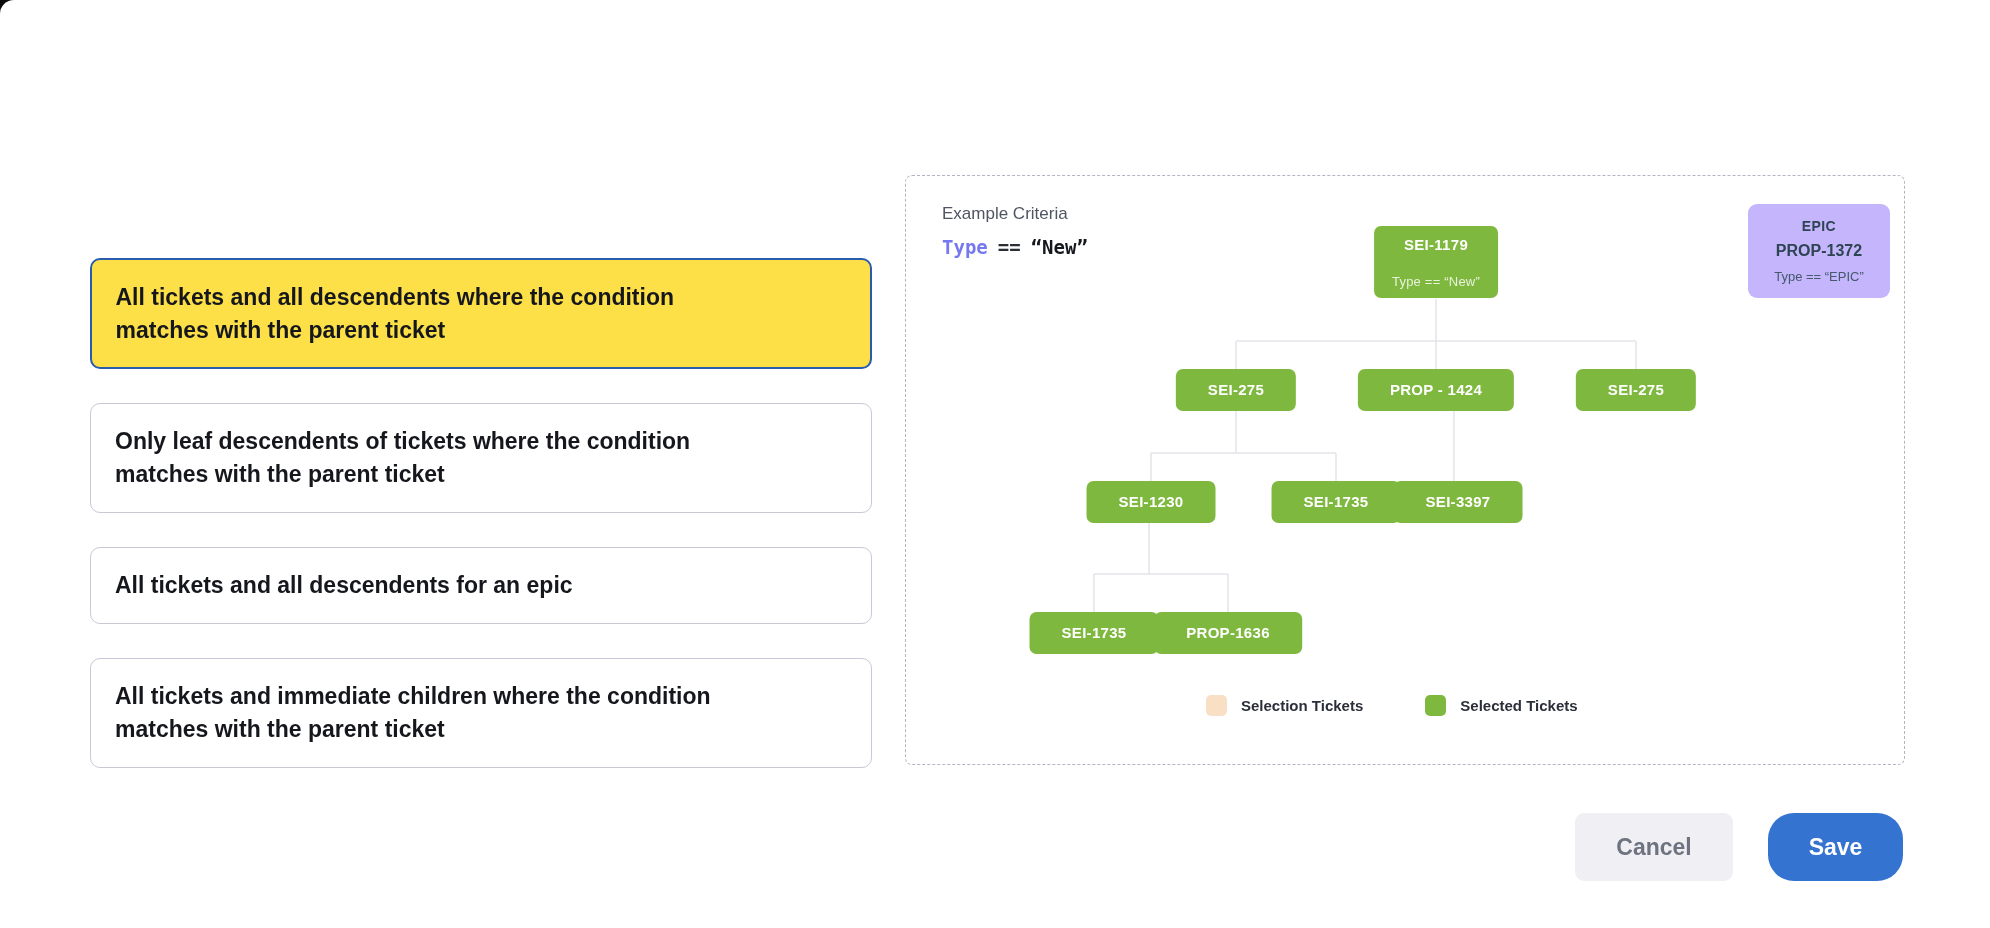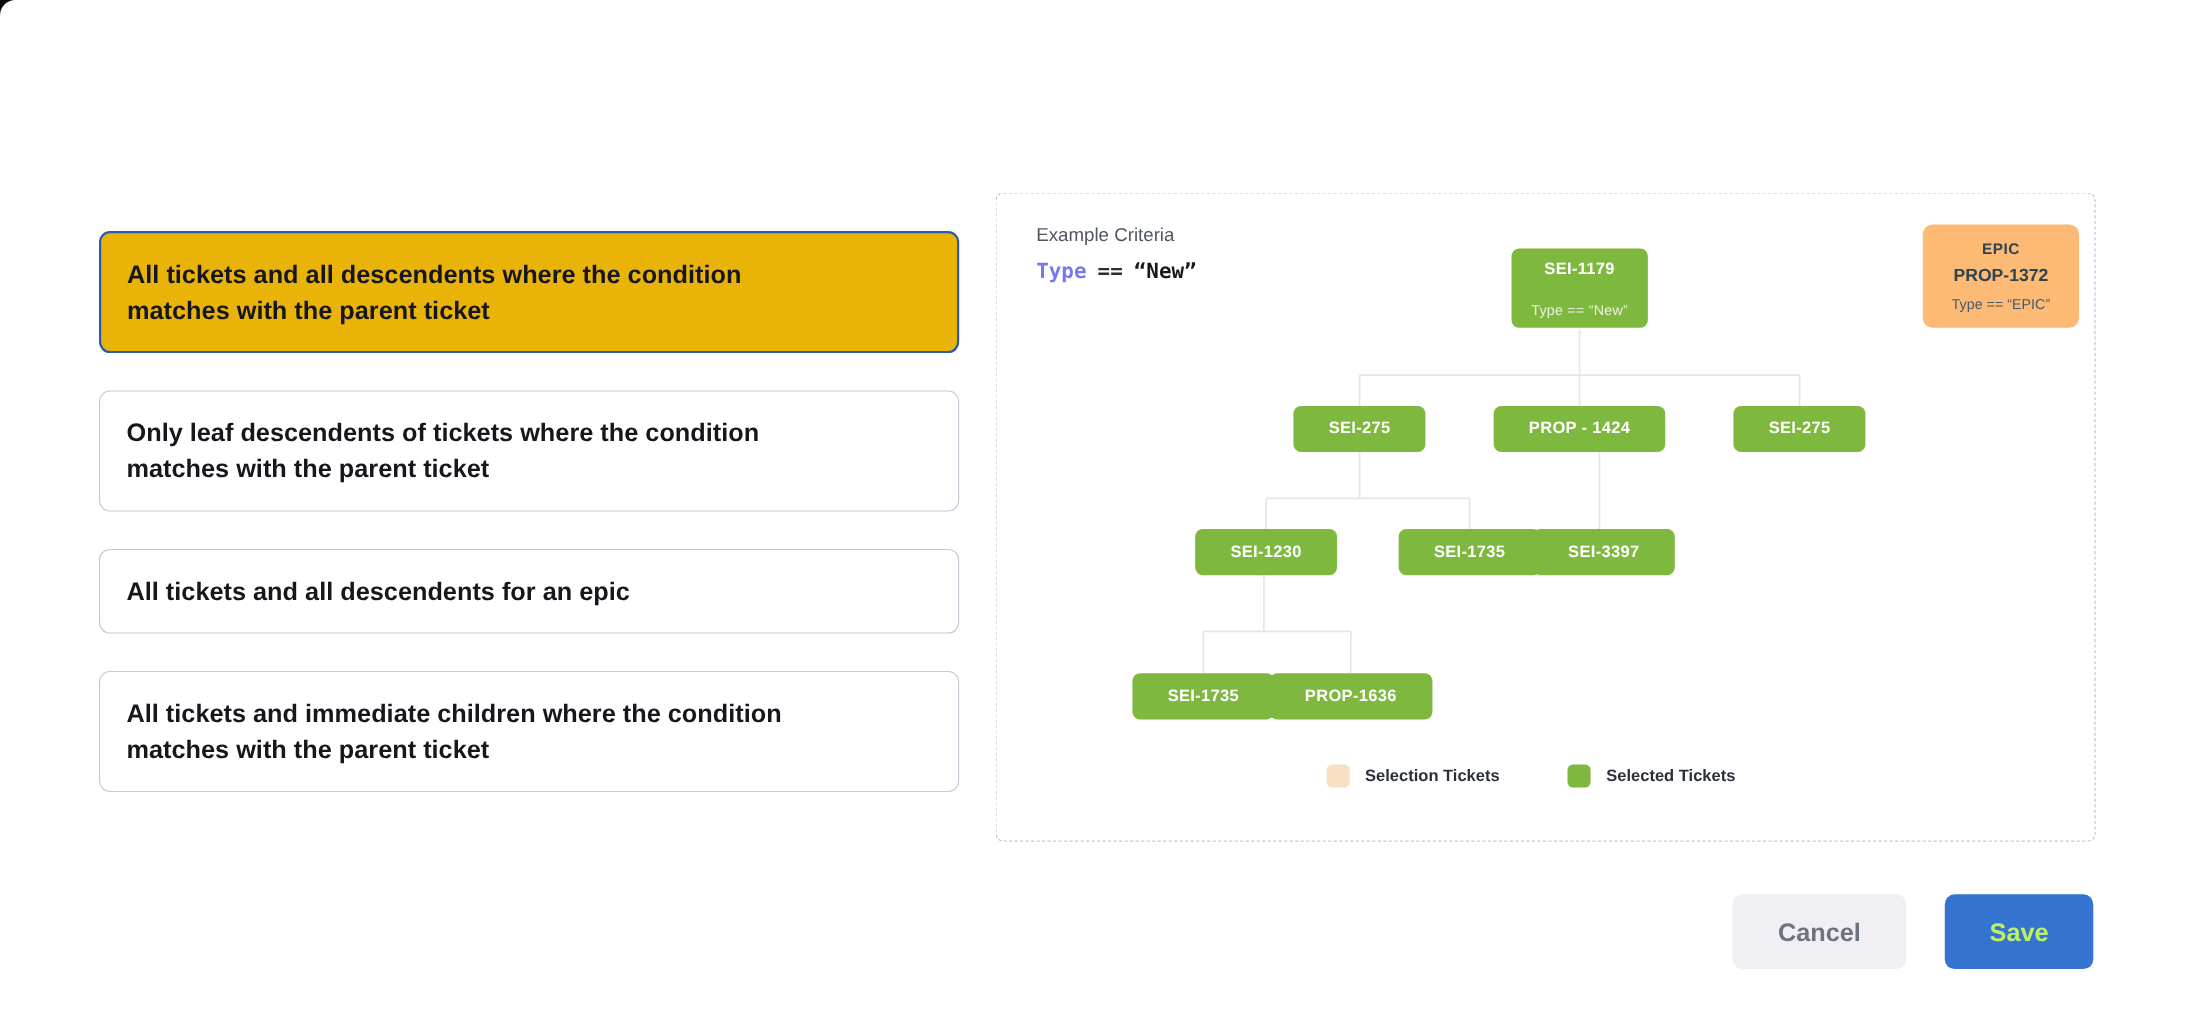--- a/index.html
+++ b/index.html
@@ -6,21 +6,21 @@
   body{font-family:"Liberation Sans",sans-serif;background:#0B0B0C;}
   .stage{position:relative;width:1990px;height:928px;background:#0B0B0C;overflow:hidden;}
   .dialog{position:absolute;inset:0;background:#ffffff;border-top-left-radius:14px;}
 
   .page-title{position:absolute;left:95px;top:48px;font-size:40px;font-weight:bold;
     color:#101114;letter-spacing:-0.3px;}
 
   .options{position:absolute;left:90px;top:210px;width:782px;display:flex;flex-direction:column;gap:34px;box-sizing:border-box;}
   .option-card{box-sizing:border-box;border:1.5px solid #C7C9D6;border-radius:10px;
     padding:21px 24px;background:#ffffff;cursor:pointer;}
-  .option-card.selected{border:2px solid #2A5CAD;background:#eab308;padding:20.5px 23.5px;}
+  .option-card.selected{border:2px solid #2A5CAD;background:#fde047;padding:20.5px 23.5px;margin-top:48px;}
   .option-label{font-size:23px;line-height:33px;font-weight:600;color:#15171C;max-width:600px;display:block;}
 
   .example-panel{position:absolute;left:905px;top:175px;width:1000px;height:590px;
     border:1.5px dashed #B3B6C2;border-radius:7px;box-sizing:border-box;}
   .example-heading{position:absolute;left:36px;top:28px;font-size:17px;color:#4F5662;}
   .criteria-line{position:absolute;left:36px;top:60px;font-family:"DejaVu Sans Mono",monospace;
     font-size:19px;font-weight:bold;}
   .criteria-field{color:#7678F0;}
   .criteria-op{color:#2A2E35;margin-left:10px;}
   .criteria-value{color:#15181D;margin-left:10px;}
@@ -28,36 +28,36 @@
   .connectors{position:absolute;left:0;top:0;pointer-events:none;}
 
   .tree-node{position:absolute;transform:translateX(-50%);background:#7FB83E;color:#ffffff;
     font-weight:bold;font-size:15px;height:42px;line-height:42px;padding:0 32px;
     border-radius:7px;white-space:nowrap;letter-spacing:0.3px;}
   .root-node{height:72px;line-height:normal;display:flex;flex-direction:column;
     justify-content:center;gap:21px;text-align:center;padding:0 18px;}
   .root-sub{font-size:13px;font-weight:normal;color:rgba(255,255,255,0.82);letter-spacing:0.2px;}
 
   .epic-card{position:absolute;left:842px;top:28px;width:142px;box-sizing:border-box;
-    background:#fdba74;border-radius:9px;text-align:center;padding:14px 8px;color:#2E4453;}
+    background:#c4b5fd;border-radius:9px;text-align:center;padding:14px 8px;color:#2E4453;}
   .epic-type{font-size:14px;font-weight:bold;letter-spacing:0.4px;}
   .epic-id{font-size:16px;font-weight:bold;margin-top:8px;}
   .epic-cond{font-size:13px;margin-top:9px;color:#44596B;}
 
   .legend{position:absolute;left:300px;top:519px;display:flex;gap:62px;align-items:center;}
   .legend-item{display:flex;align-items:center;gap:14px;}
   .legend-swatch{width:21px;height:21px;border-radius:5px;}
   .legend-swatch.unselected{background:#F9DFC4;}
   .legend-swatch.selected{background:#7FB83E;}
   .legend-label{font-size:15px;font-weight:bold;color:#2A2F3A;}
 
   .btn{position:absolute;top:813px;height:68px;border:none;border-radius:9px;
     font-family:"Liberation Sans",sans-serif;font-size:23px;font-weight:bold;cursor:pointer;}
   .cancel-button{left:1575px;width:158px;background:#F0F0F4;color:#6E7380;}
-  .save-button{left:1768px;width:135px;background:#3573D0;color:#bef264;}
+  .save-button{left:1768px;width:135px;background:#3573D0;color:#ffffff;border-radius:26px;}
 </style>
 </head>
 <body>
 
 <div class="stage">
   <div class="dialog">
 
 
     <div class="options">
       <div class="option-card selected">

